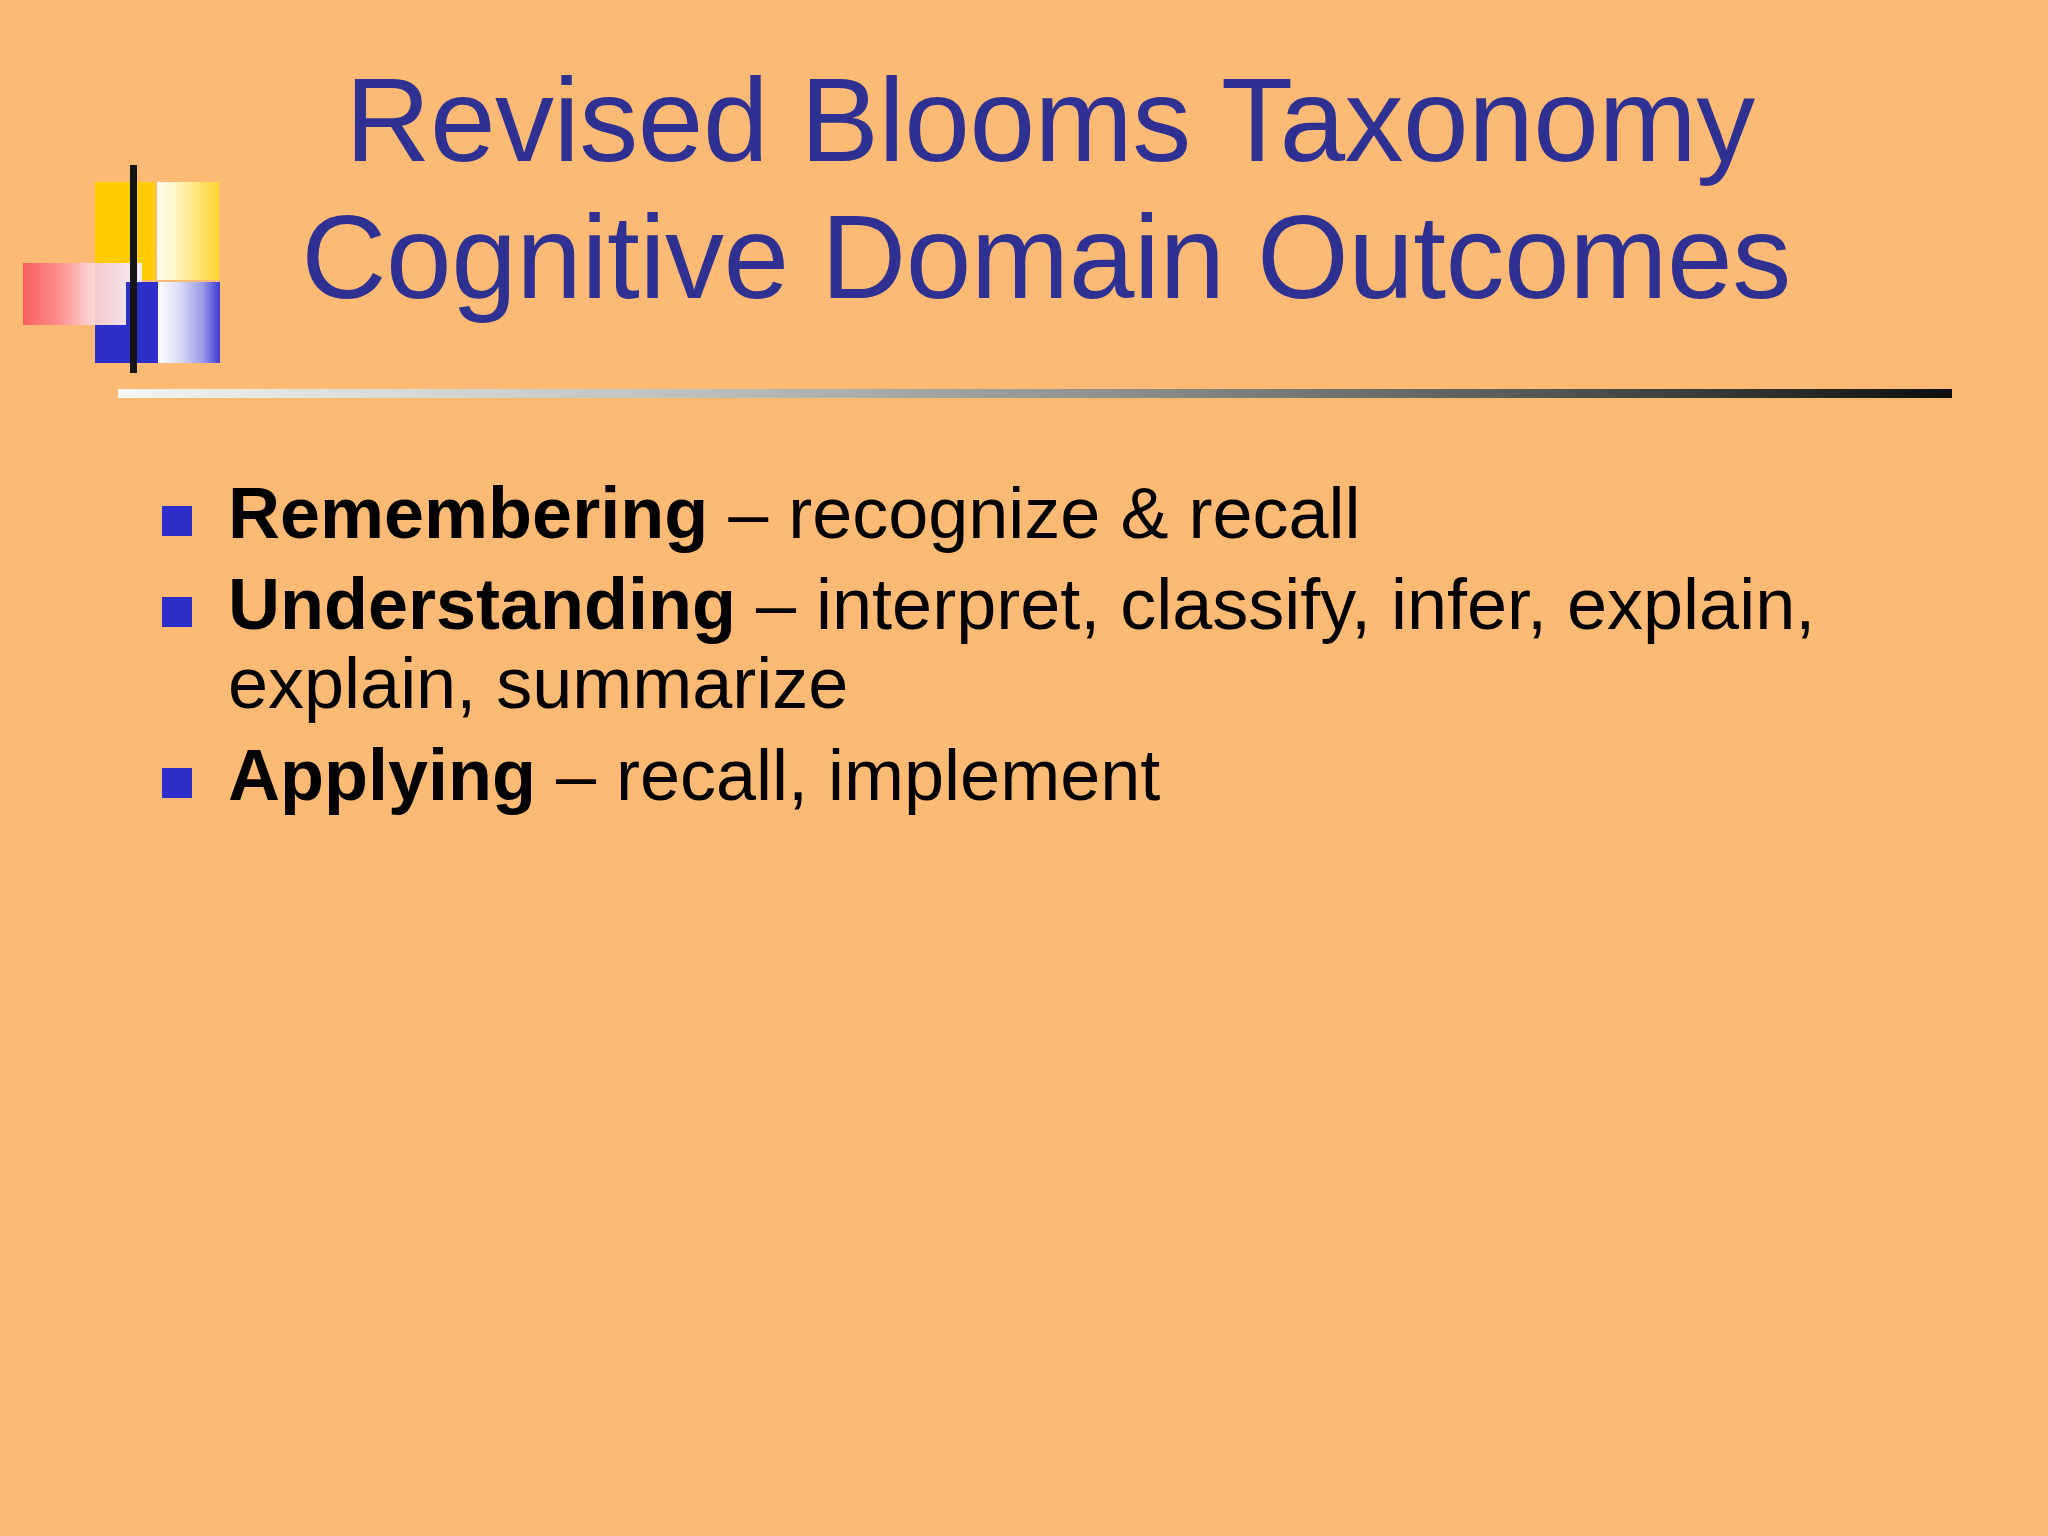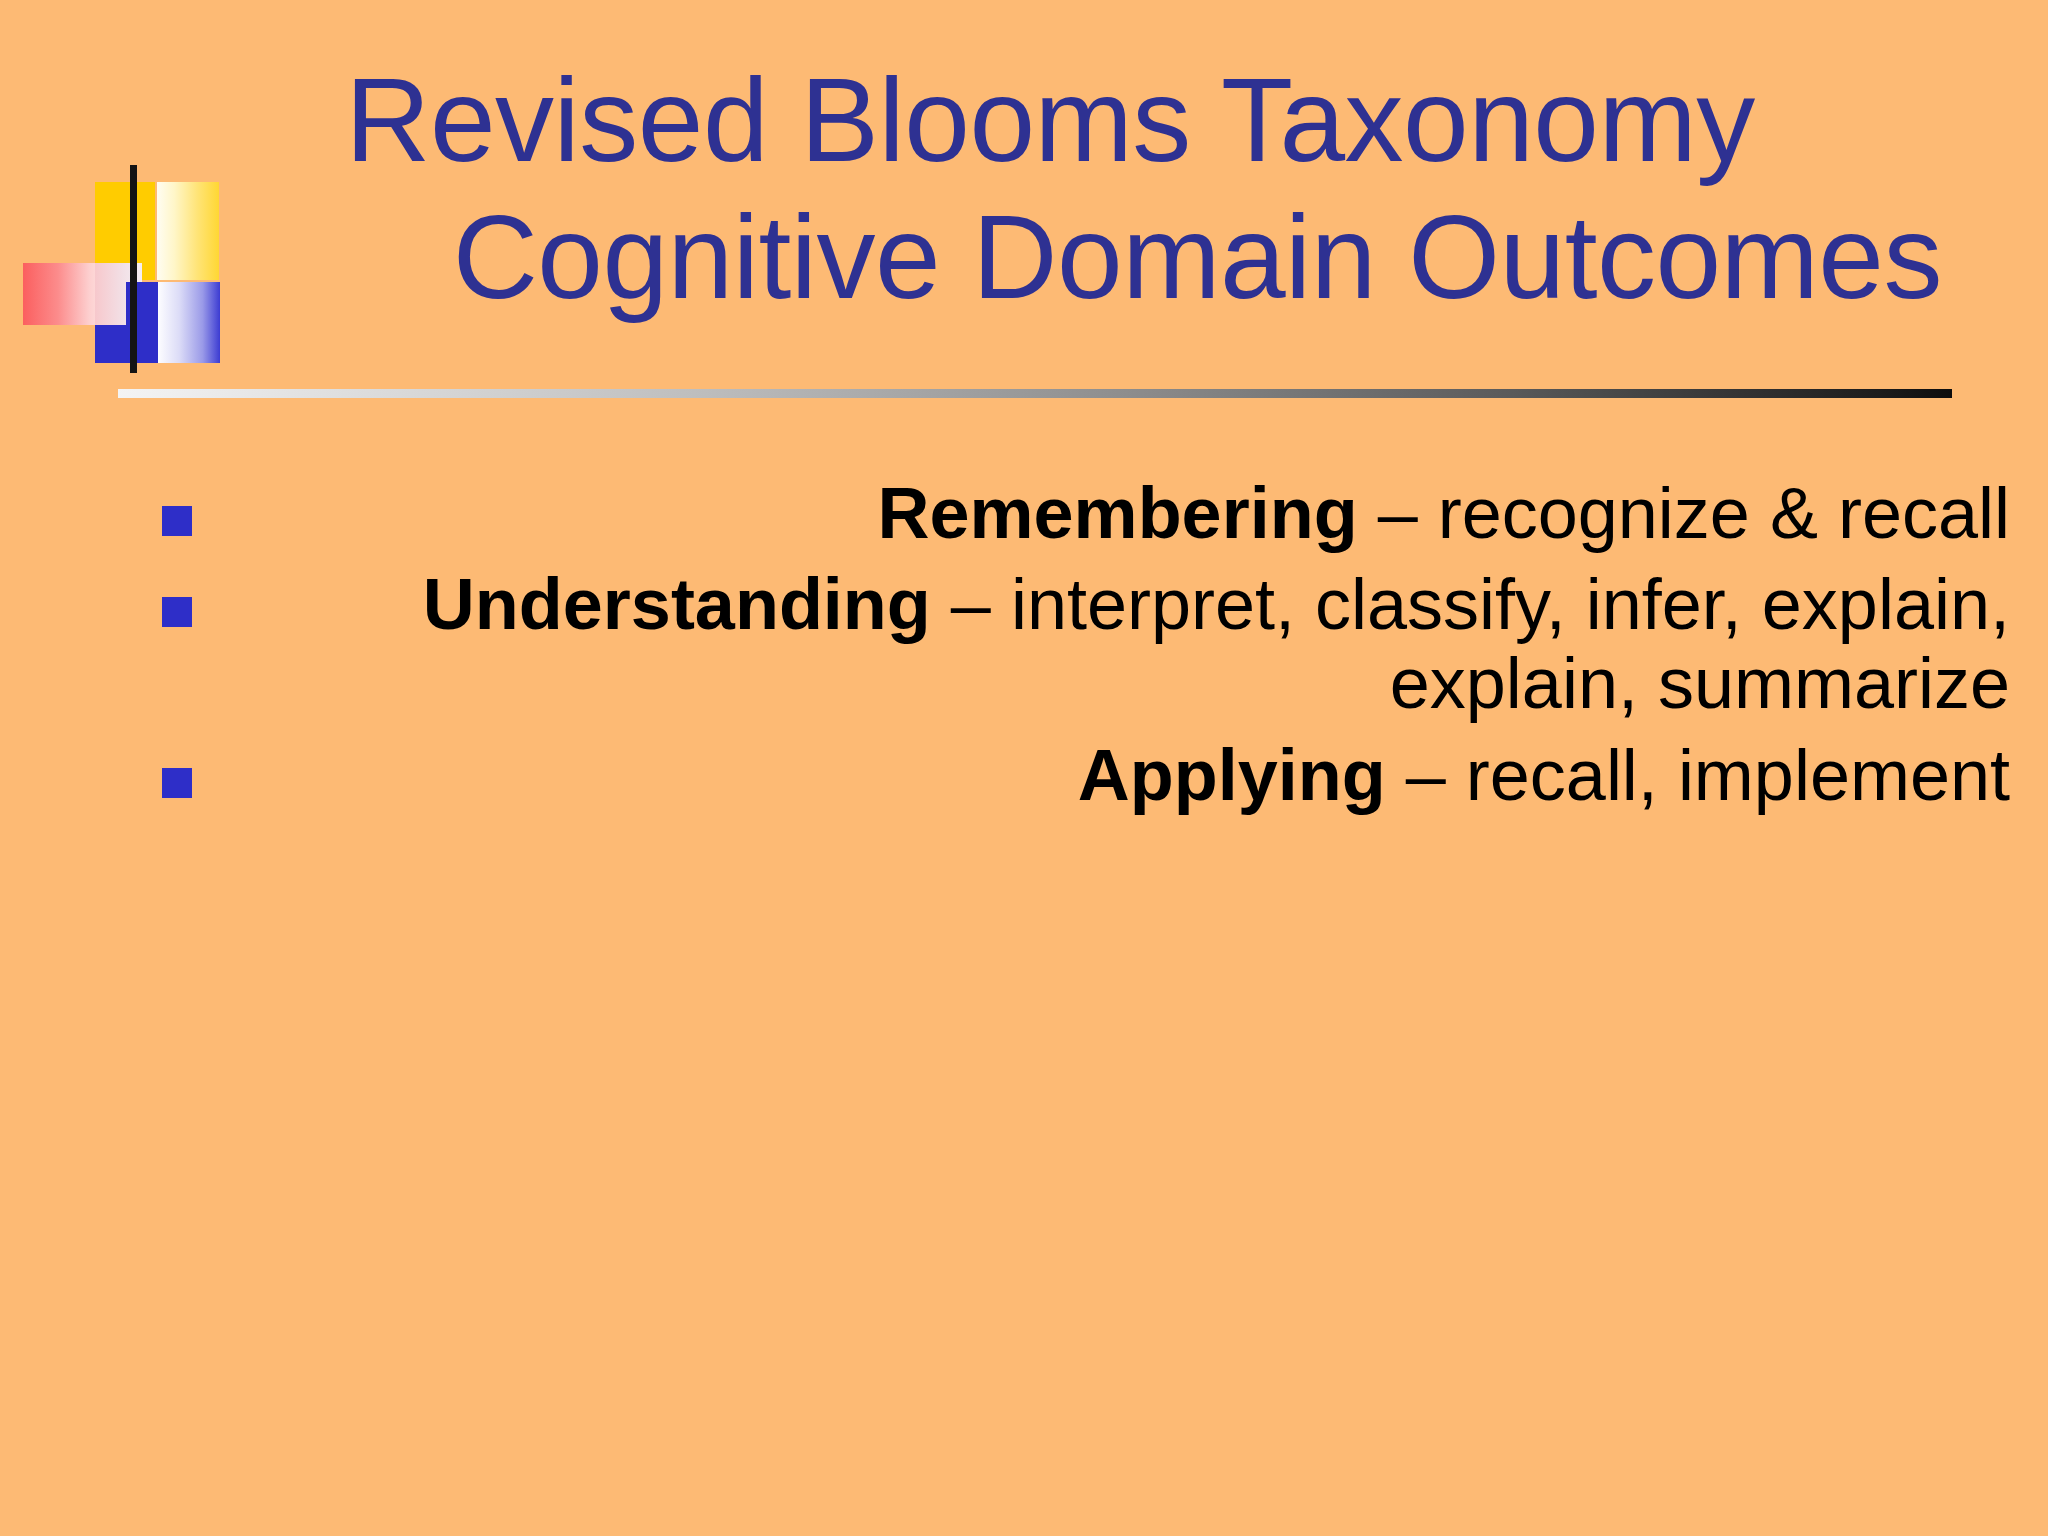--- a/index.html
+++ b/index.html
@@ -30,21 +30,21 @@
     color: #2e3192;
     font-family: "Liberation Sans", sans-serif;
     font-size: 118px;
     line-height: 1.16;
     font-weight: 400;
     letter-spacing: -0.5px;
     white-space: nowrap;
   }
   .title-line { display: block; }
   .title-line-2 {
-    text-align: right;
+    text-align: center;
     padding-right: 8px;
   }
 
   
   .deco {
     position: absolute;
     left: 0px;
     top: 150px;
     width: 260px;
     height: 215px;
@@ -139,21 +139,20 @@
     height: 9px;
     background: linear-gradient(to right, #f4f4f4 0%, #e2e2e2 10%, #bdbdbd 32%, #8d8d8d 55%, #5a5a5a 76%, #1c1c1c 96%, #0d0d0d 100%);
   }
 
   
   .body-block {
     position: absolute;
     left: 150px;
     top: 474px;
     width: 1860px;
-    text-align: right;
   }
   .bullet-row {
     position: relative;
     display: block;
     padding-left: 78px;
     margin-bottom: 12px;
     font-size: 72px;
     line-height: 1.10;
     color: #000000;
     font-family: "Liberation Sans", sans-serif;

